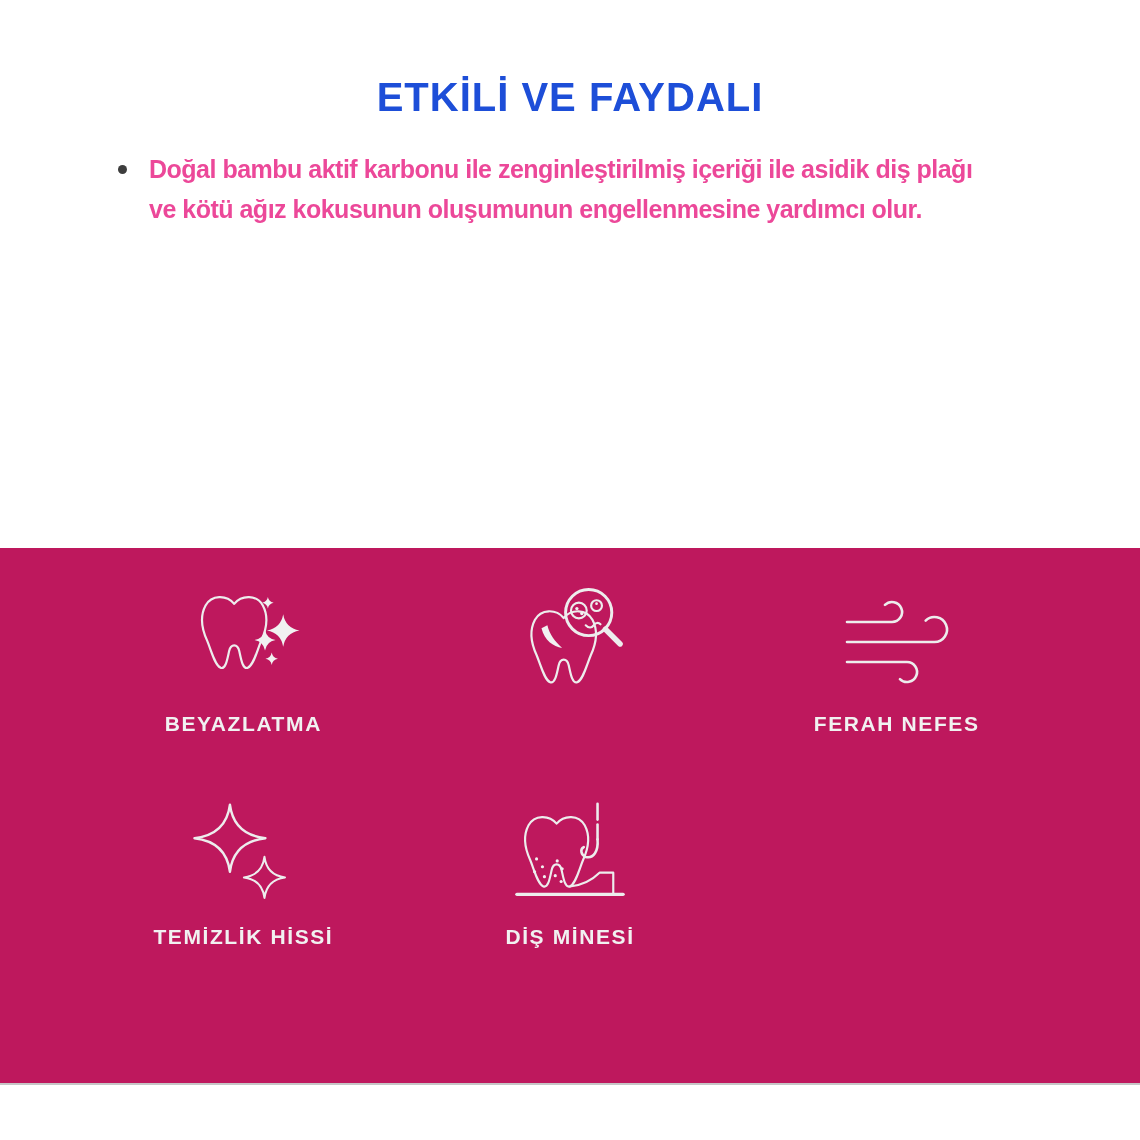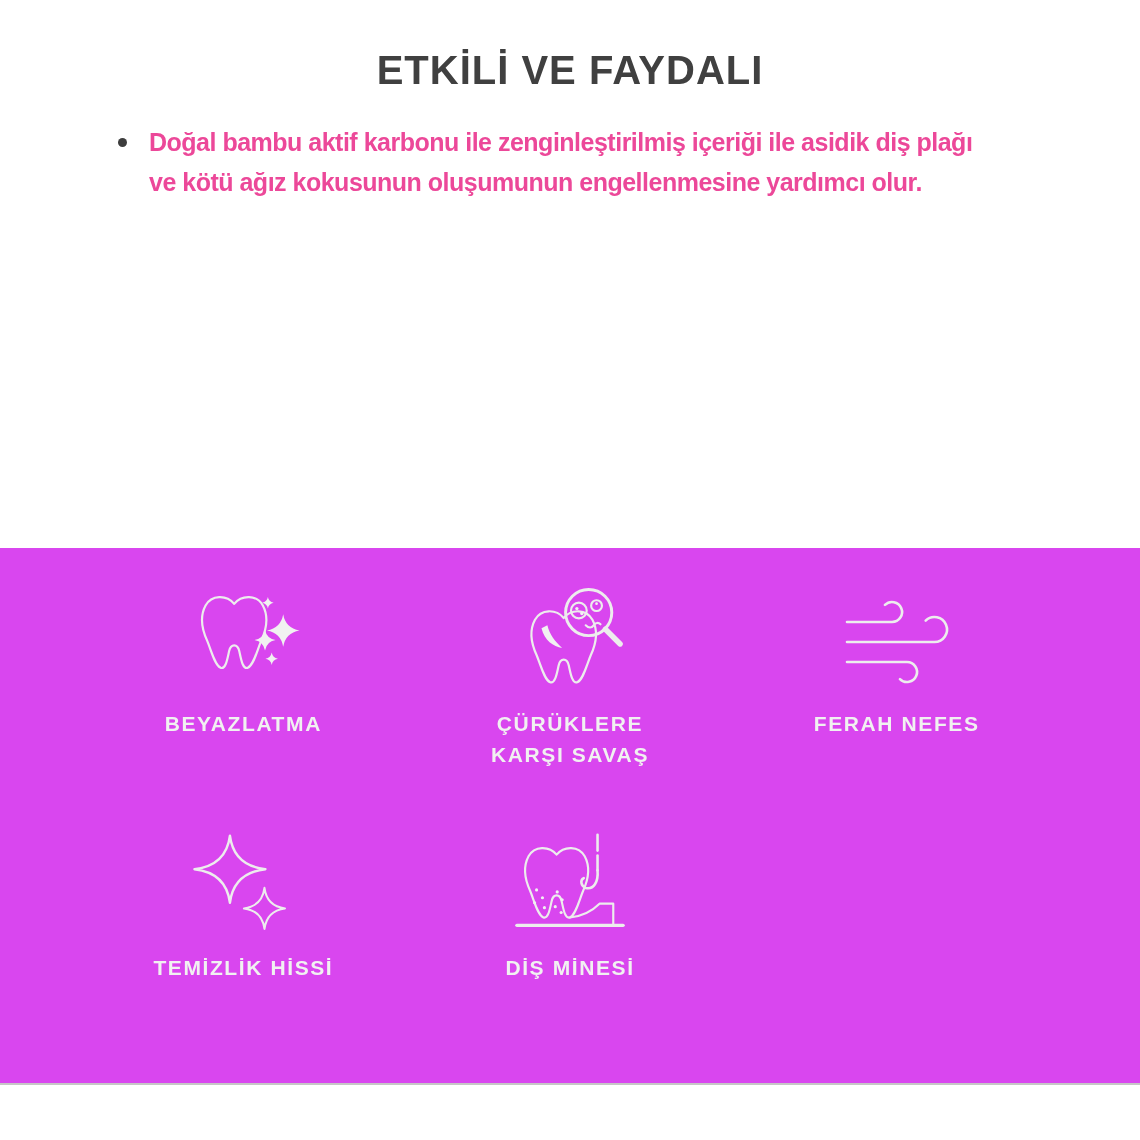--- a/index.html
+++ b/index.html
@@ -2,26 +2,26 @@
 <html><head>
 <meta charset="utf-8">
 <style>
   html,body{margin:0;padding:0;}
   body{
     width:1140px;height:1140px;position:relative;overflow:hidden;
     background:#ffffff;
     font-family:"Liberation Sans","DejaVu Sans",sans-serif;
   }
   .page-title{
-    padding-top:48px;
+    padding-top:75px;
     text-align:center;
     font-size:40px;
     font-weight:bold;
     letter-spacing:1px;
-    color:#404040;
+    color:#1d4ed8;
     line-height:44px;
   }
   .bullets{
     margin:30px 0 0 118px;
     width:860px;
   }
   .bullet{
     display:flex;
     margin-bottom:44px;
     color:#ec4899;
@@ -37,21 +37,21 @@
     width:840px;
     font-size:25px;
     font-weight:bold;
     letter-spacing:-0.5px;
     line-height:40px;
   }
   .feature-panel{
     position:absolute;
     left:0;top:548px;
     width:1140px;height:537px;
-    background:#d946ef;
+    background:#be185d;
     border-bottom:2px solid #c6c6c6;
     box-sizing:border-box;
   }
   .feature-grid{
     display:grid;
     grid-template-columns:repeat(3,1fr);
     padding:36px 80px 0 80px;
     row-gap:58px;
   }
   .feature-cell{
@@ -119,24 +119,20 @@
           <circle class="stroke" cx="79" cy="29" r="23.5" style="stroke-width:3"></circle>
           <line class="stroke" x1="96" y1="46" x2="111" y2="61" style="stroke-width:5.5"></line>
           <circle class="stroke thin" cx="69" cy="27" r="8"></circle>
           <circle class="fill" cx="67" cy="25" r="1.7"></circle>
           <circle class="fill" cx="72" cy="30" r="1.7"></circle>
           <circle class="stroke thin" cx="87" cy="22" r="5.5"></circle>
           <circle class="fill" cx="87" cy="20" r="1.4"></circle>
           <path class="stroke thin" d="M76 42 C79 45 82 45 84 42 C86 39 89 39 91 41"></path>
         </svg>
       </div>
-      <div class="feat-label">
-        <div>ÇÜRÜKLERE</div>
-        <div>KARŞI SAVAŞ</div>
-      </div>
     </div>
 
     <div class="feature-cell">
       <div class="icon-box">
         <svg width="126" height="112" viewBox="0 0 120 112">
           <path class="stroke" d="M47.95 18.95 A10 10 0 1 1 55 36 L10 36"></path>
           <path class="stroke" d="M88.65 34.65 A12.5 12.5 0 1 1 97.5 56 L10 56"></path>
           <path class="stroke" d="M62.95 93.05 A10 10 0 1 0 70 76 L10 76"></path>
         </svg>
       </div>

